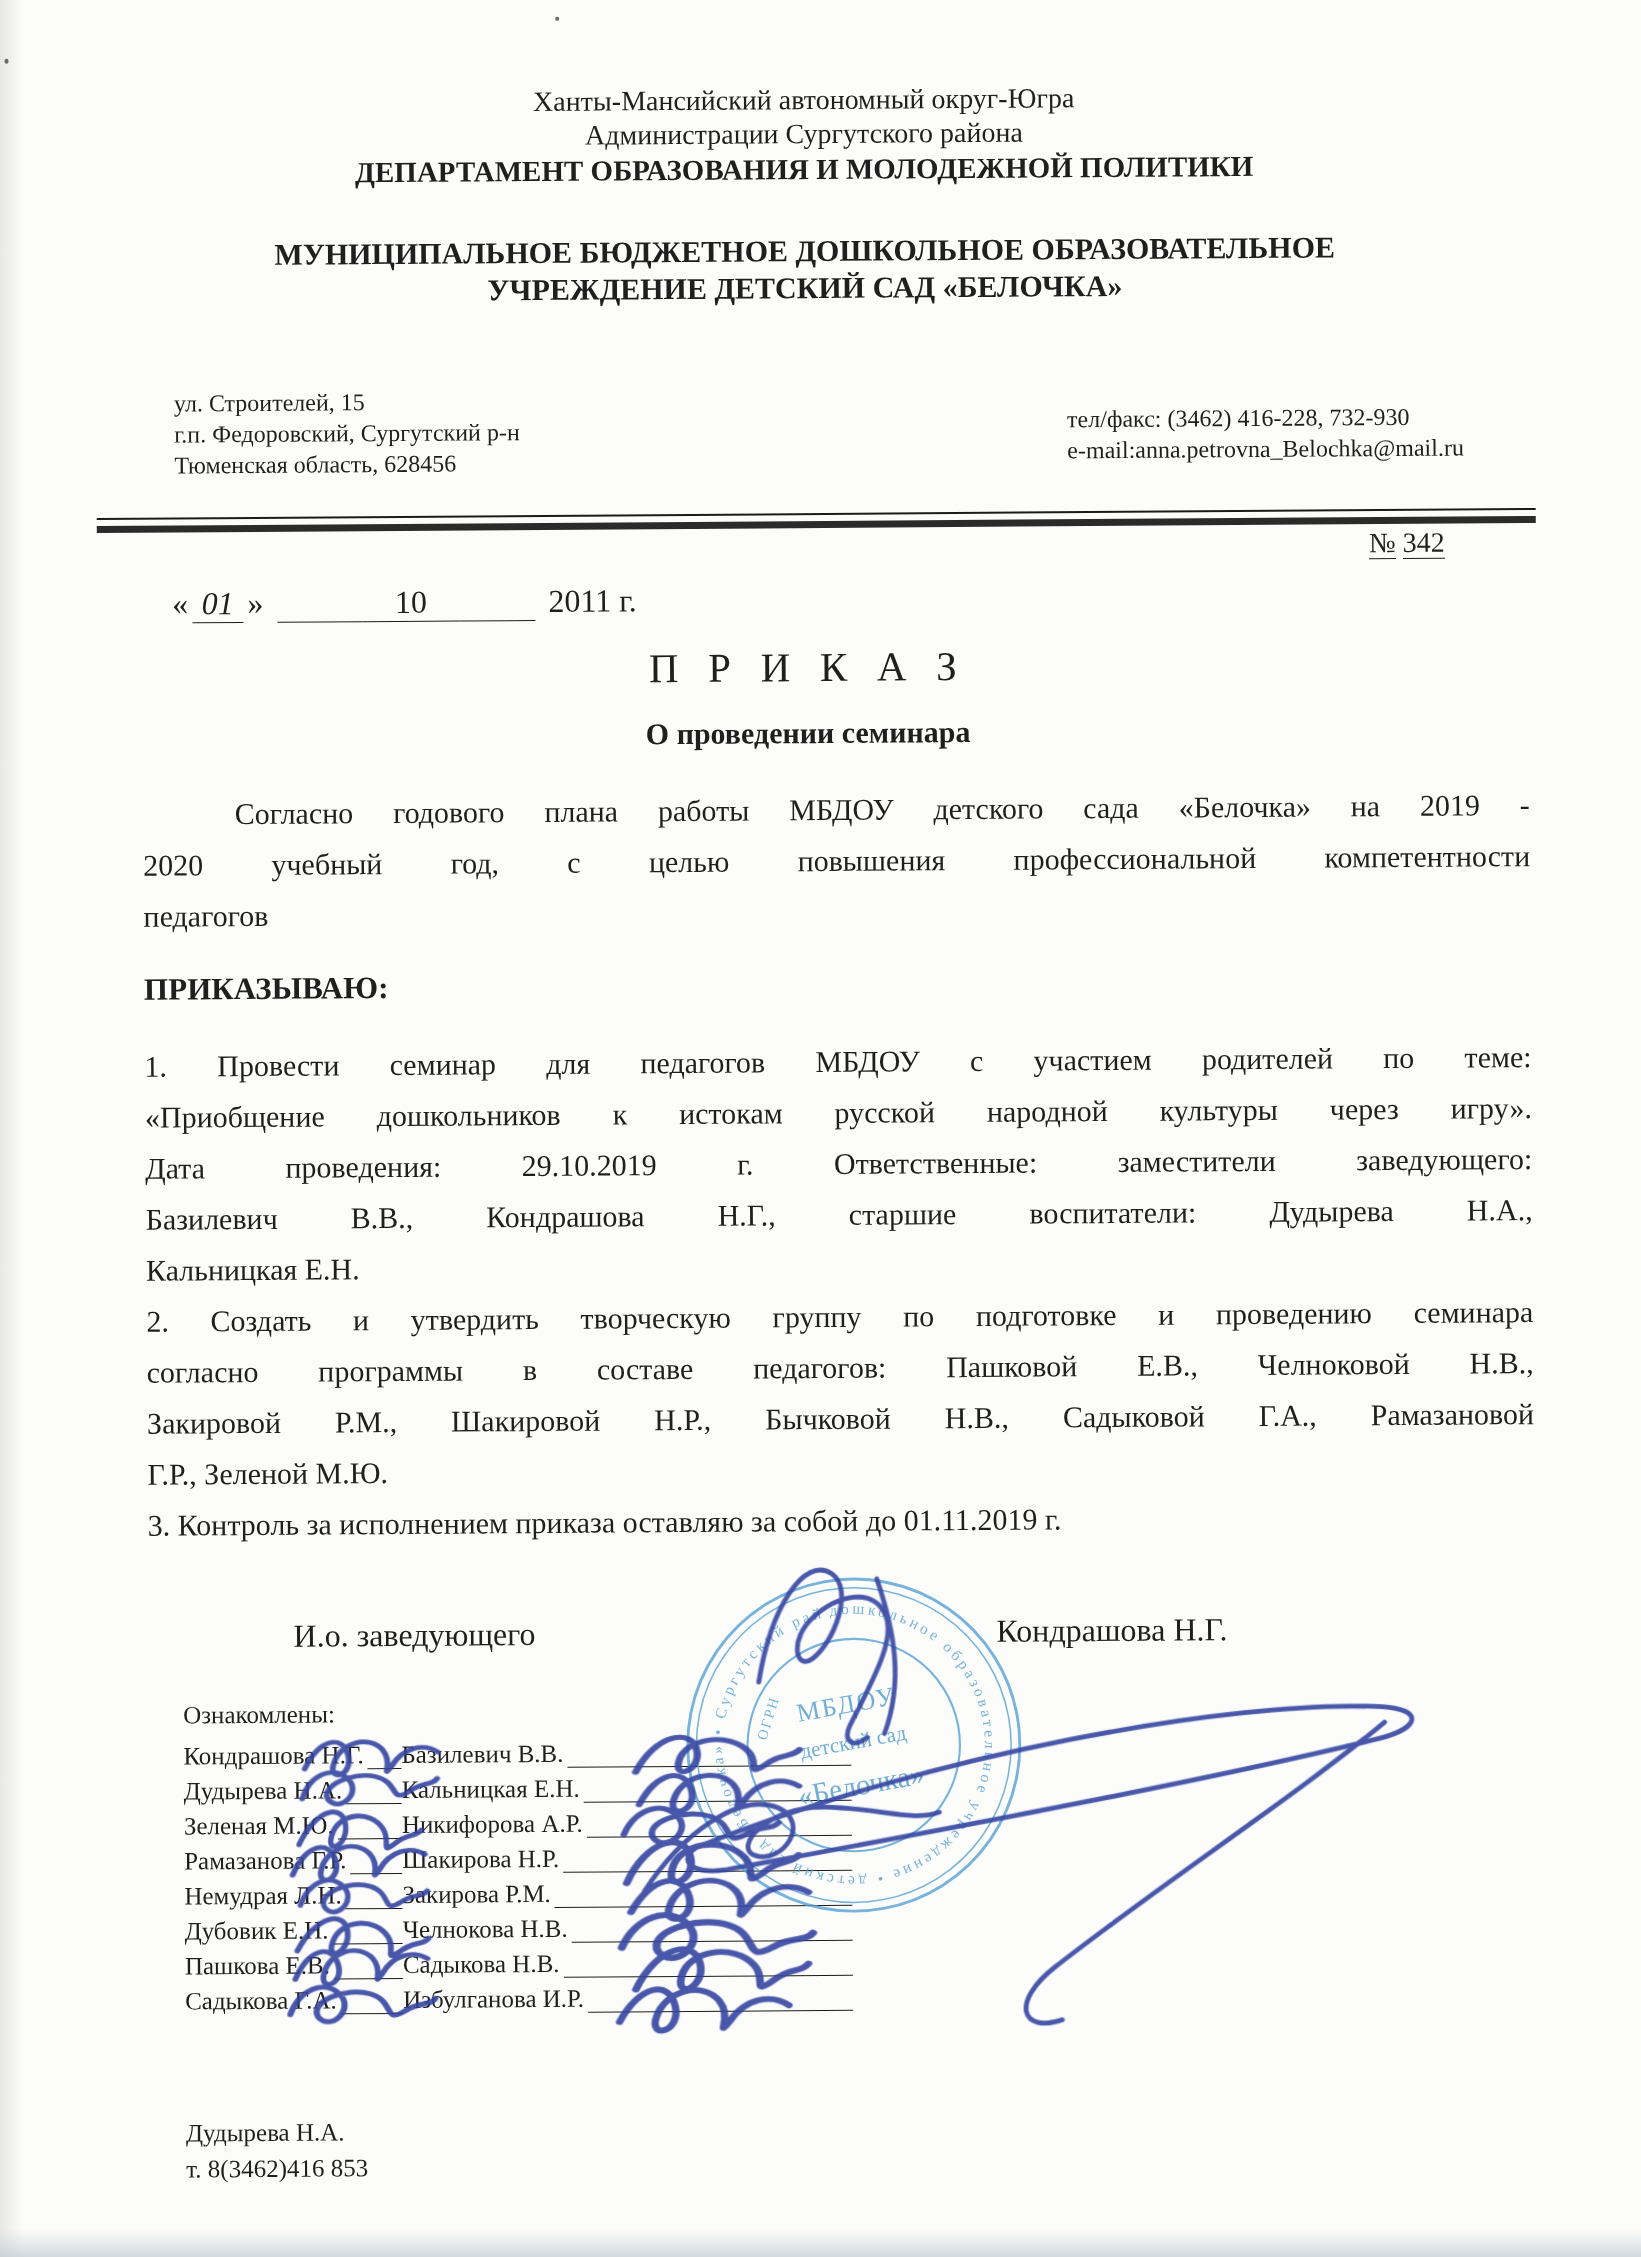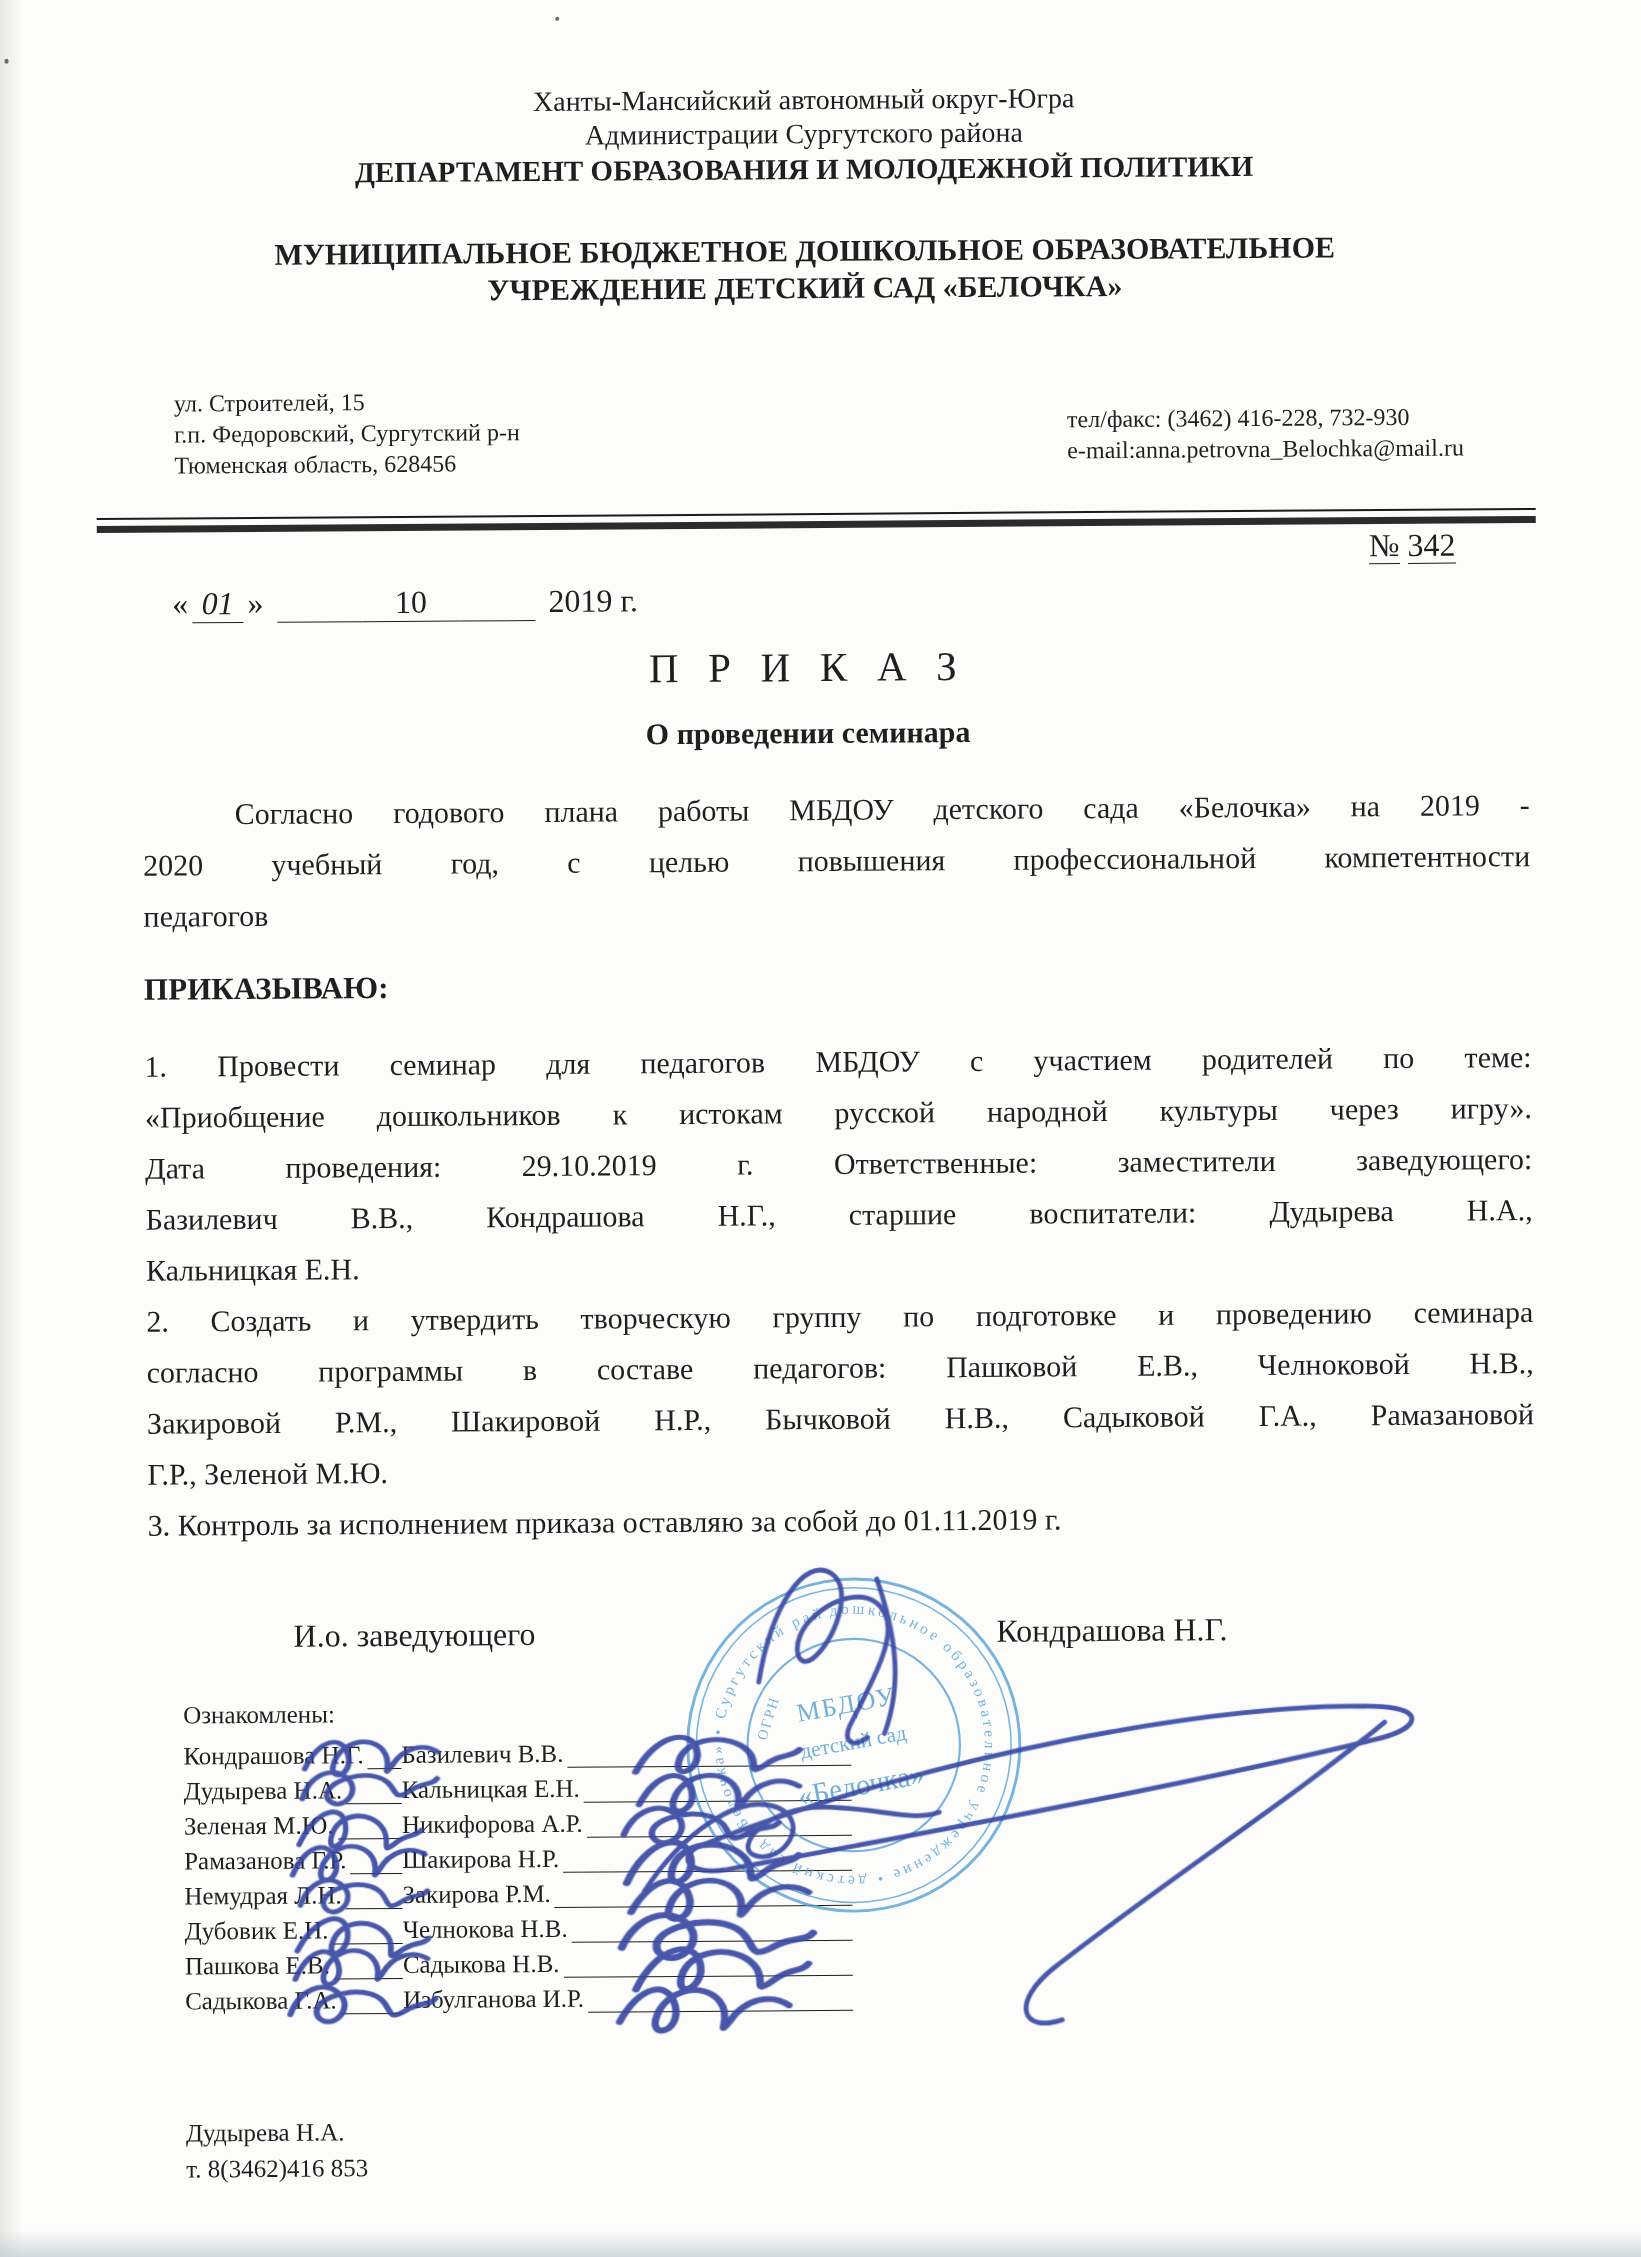--- a/index.html
+++ b/index.html
@@ -34,21 +34,21 @@
 
   
   .dateline { position:absolute; left:172px; top:533px; font-size:32px; }
   .dateline .q { padding:0 3.9px; }
   .u { border-bottom:1.9px solid #1c1c1c; }
   .day { display:inline-block; padding:0 9.7px;font-style:italic; }
   .blank { display:inline-block; height:1em; vertical-align:bottom; }
   .b1 { width:85px; margin-left:9.7px; }
   .month { display:inline-block; padding:0 33px;margin-top:48px; }
   .b2 { width:75px; margin-right:13.5px; }
-  .doc-number { position:absolute; left:1373px; top:531px; font-size:32px; }
+  .doc-number { position:absolute; left:1373px; top:531px; font-size:28px; }
 
   
   .title { position:absolute; left:0; right:19.3px; top:643px; text-align:center;
            font-size:41px; letter-spacing:9.7px; }
   .subject { position:absolute; left:0; right:19.3px; top:716px; text-align:center;
            font-size:30px; font-weight:bold; }
 
   
   .bodyblock { position:absolute; left:145px; width:1387px; font-size:30px; }
   .intro { top:784px; line-height:51px; }
@@ -107,21 +107,21 @@
     </div>
     <div class="addr addr-right">
       <div>тел/факс: (3462) 416-228, 732-930</div>
       <div>e-mail:anna.petrovna_Belochka@mail.ru</div>
     </div>
 
     <div class="rule-thin"></div>
     <div class="rule-thick"></div>
 
     <div class="dateline">
-      <span class="q">«</span><span class="day u">01</span><span class="q">»</span><span class="blank b1 u"></span><span class="month u">10</span><span class="blank b2 u"></span><span>2019 г.</span>
+      <span class="q">«</span><span class="day u">01</span><span class="q">»</span><span class="blank b1 u"></span><span class="month u">10</span><span class="blank b2 u"></span><span>2011 г.</span>
     </div>
     <div class="doc-number">
       <span class="u">№</span>
       <span class="u">342</span>
     </div>
 
     <div class="title">П Р И К А З</div>
     <div class="subject">О проведении семинара</div>
 
     <div class="bodyblock intro">

